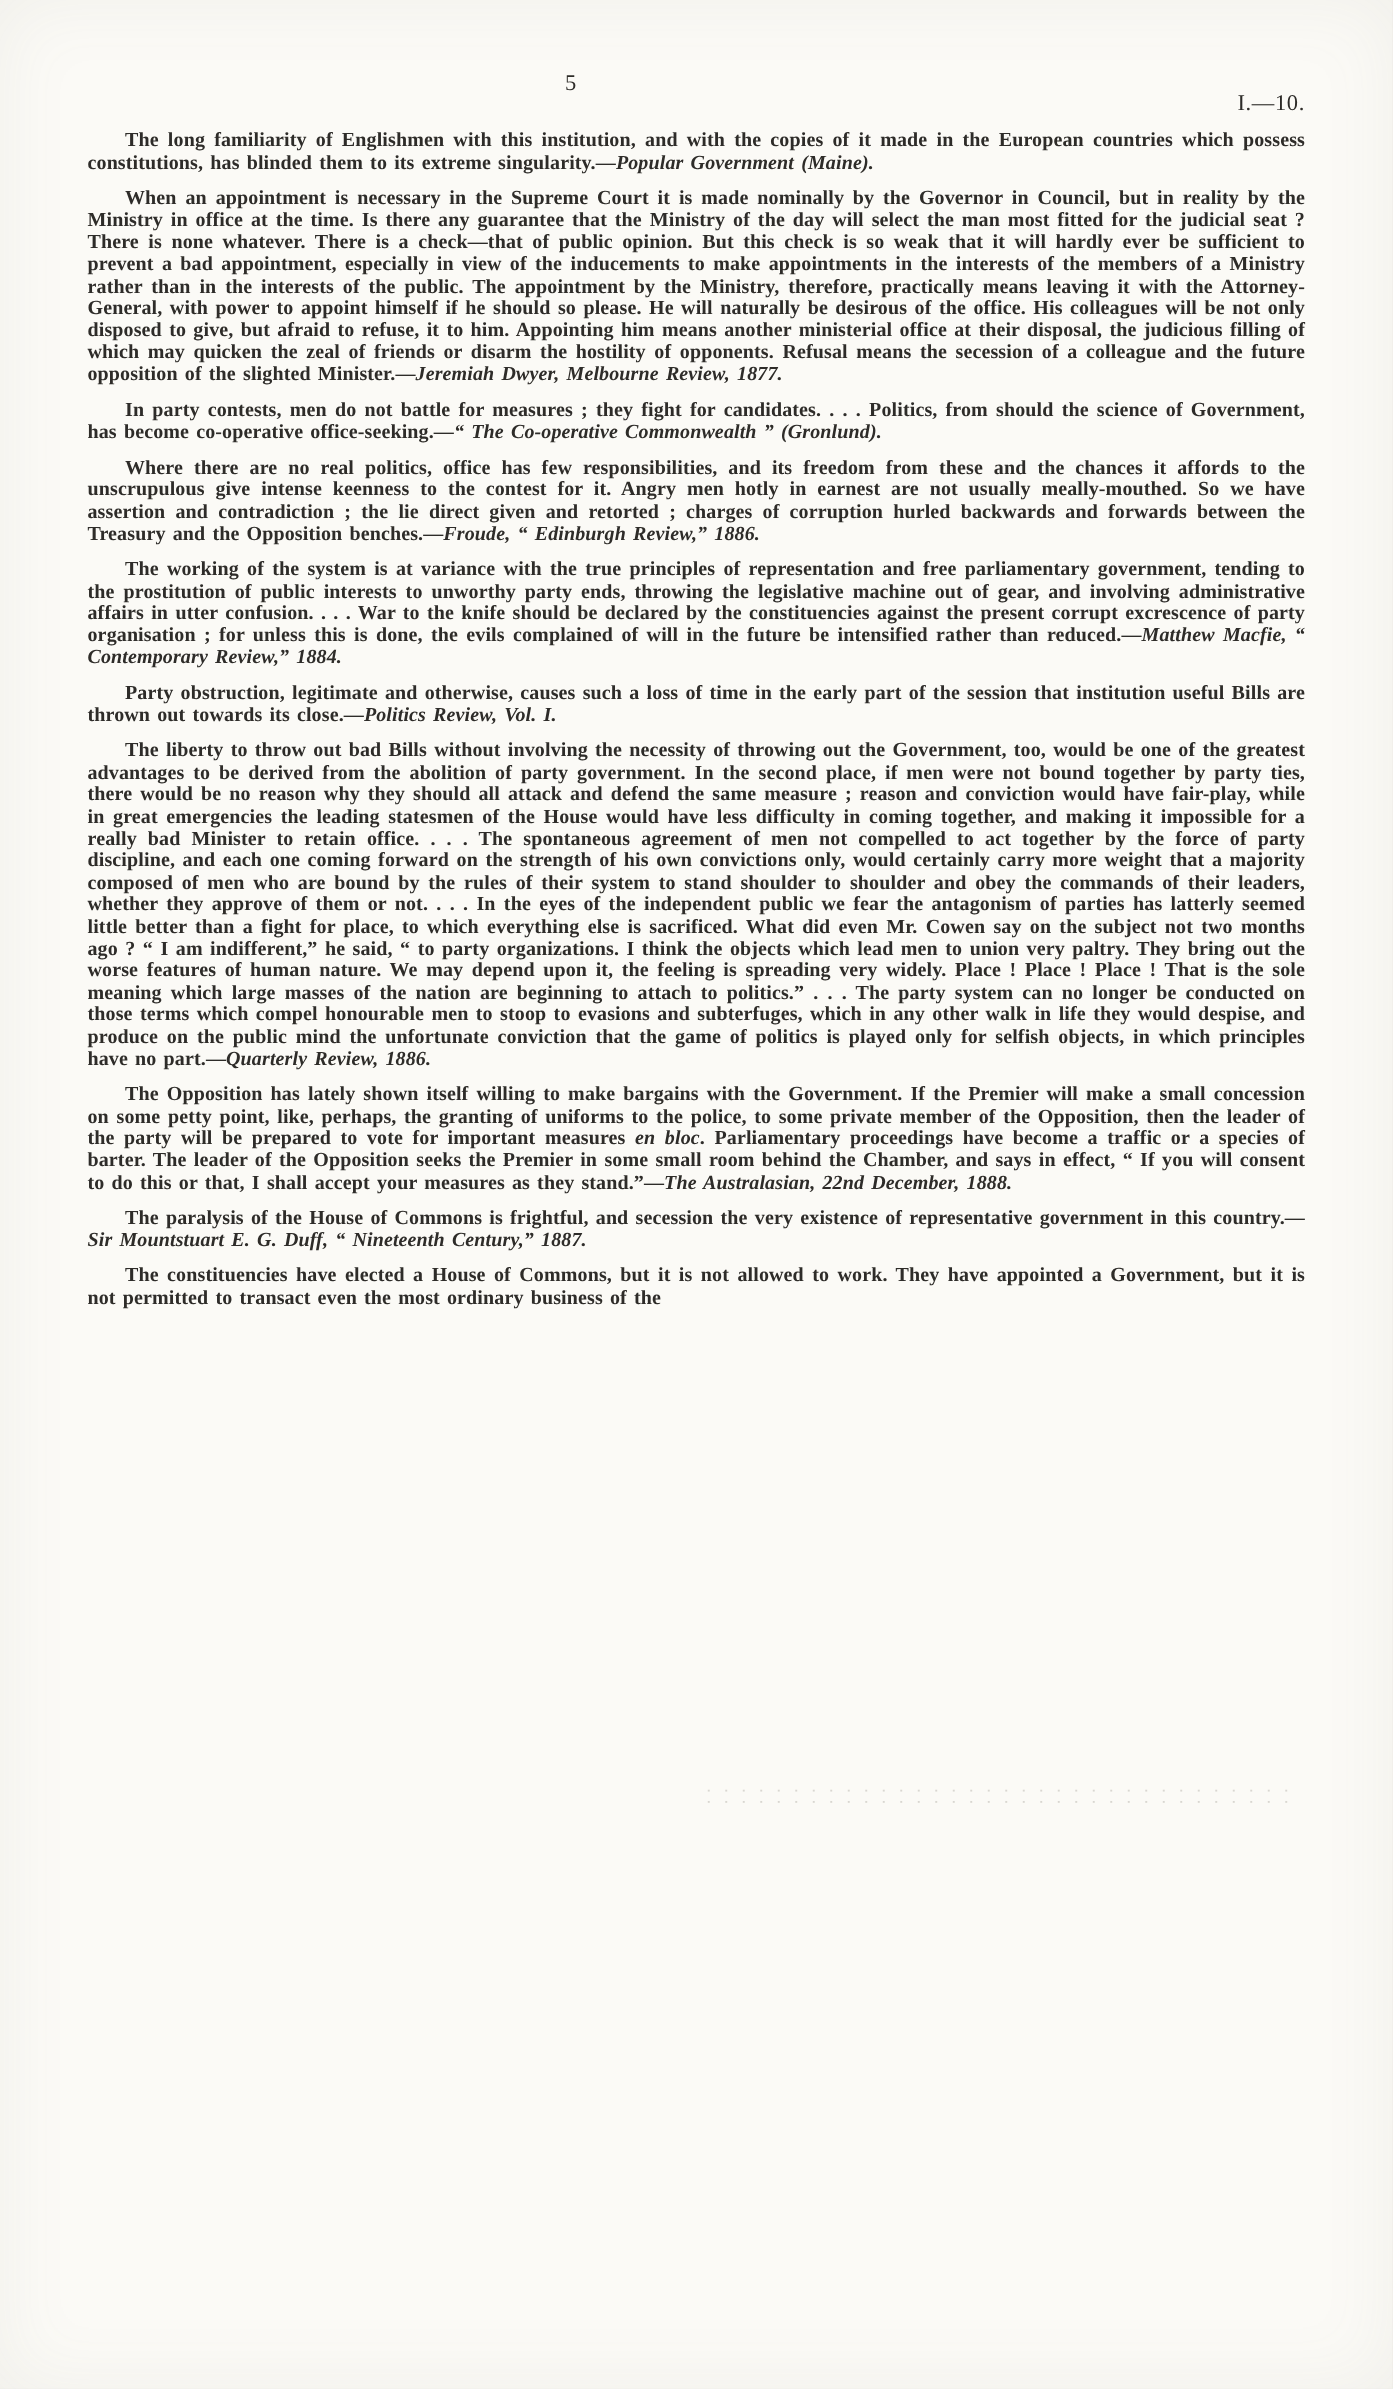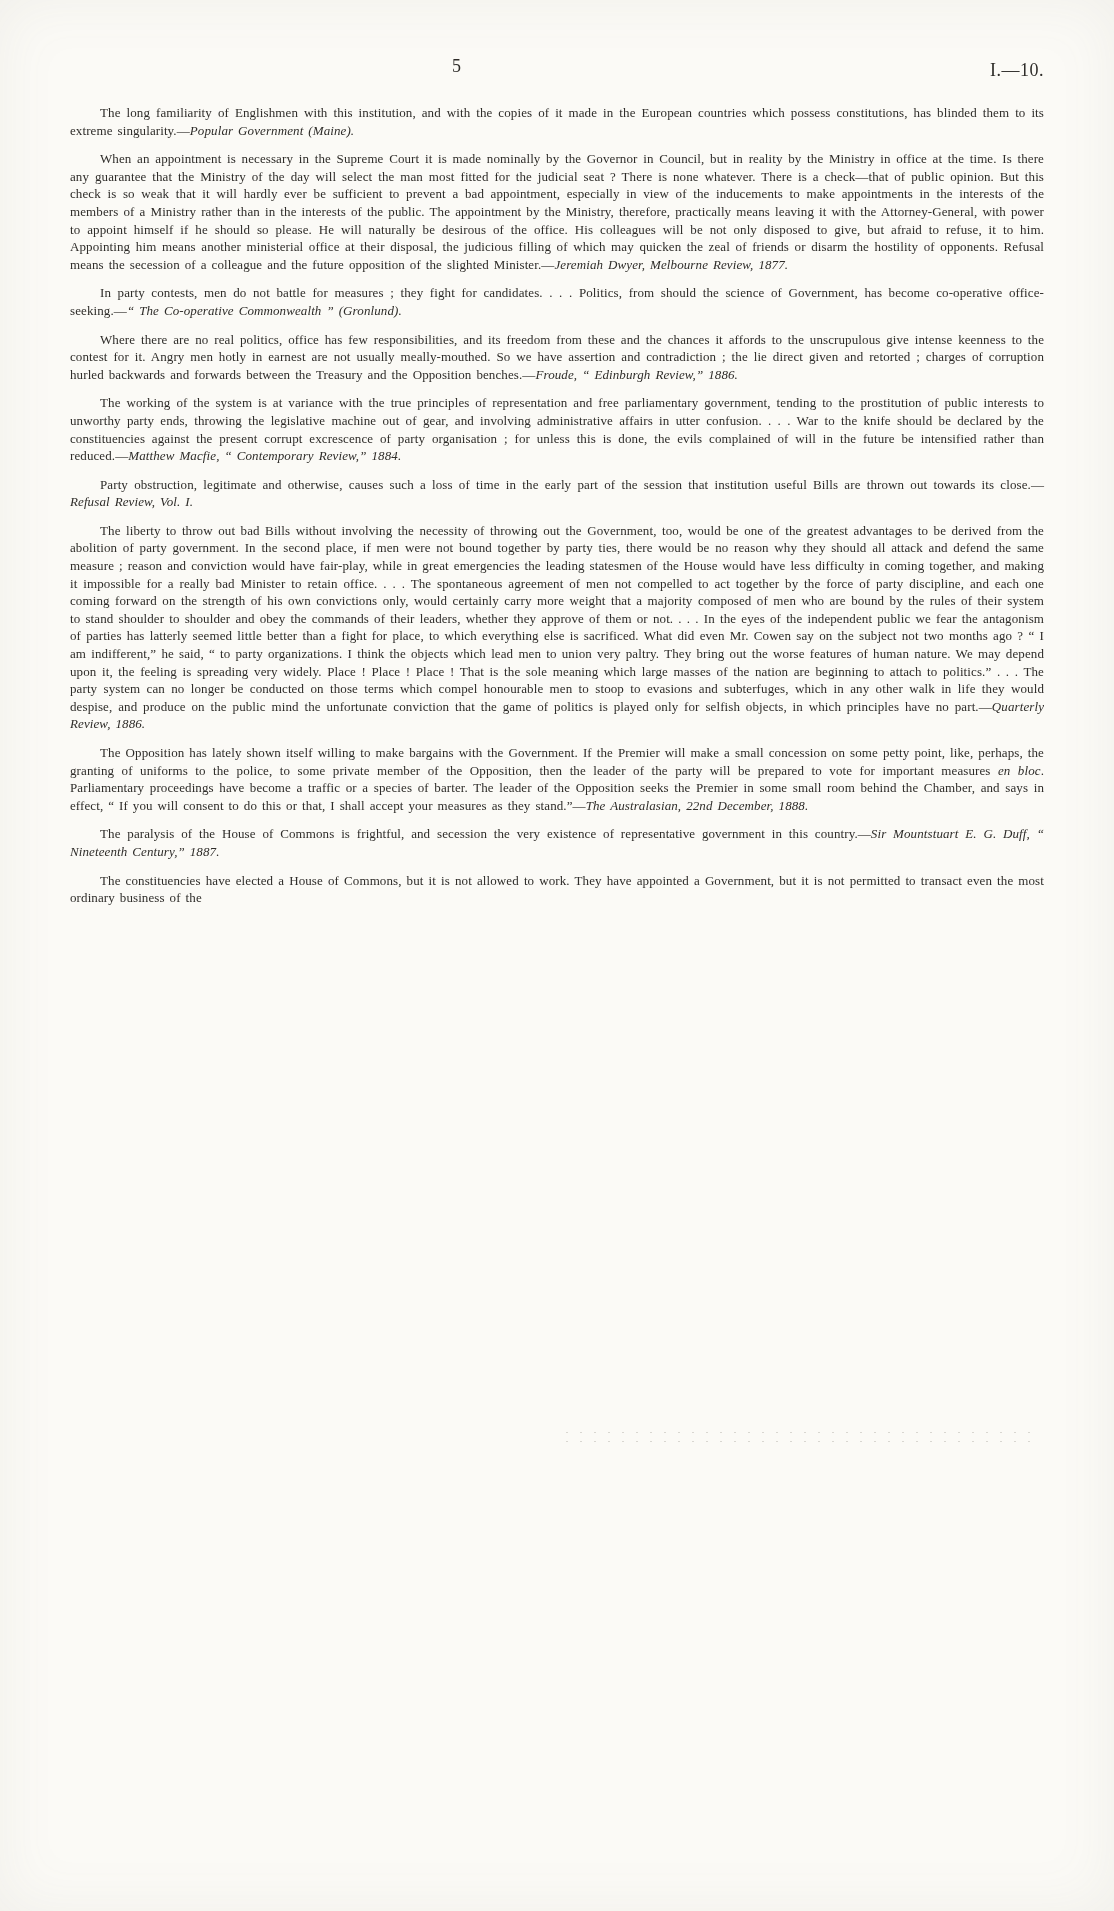--- a/index.html
+++ b/index.html
@@ -26,32 +26,33 @@
     font-size: 18px;
   }
   .page-number {
     position: absolute;
     left: 382px;
     top: 0;
   }
   .doc-ref {
     position: absolute;
     right: 0;
-    top: 4px;
+    top: 16px;
     letter-spacing: 0.5px;
   }
   .page-body { }
   .para {
     margin: 0 0 11px 0;
-    font-size: 13px;
+    font-size: 16px;
     line-height: 17.6px;
     text-align: justify;
     text-indent: 30px;
     word-spacing: 1.6px;
     letter-spacing: 0.1px;
+    font-weight: bold;
   }
   .para .cite { font-style: italic; }
   .scan-noise {
     position: absolute;
     left: 560px;
     top: 1428px;
     width: 480px;
     height: 20px;
     opacity: 0.35;
     background-image: radial-gradient(circle, #9a968c 0.7px, transparent 0.8px);
@@ -65,20 +66,20 @@
   <header class="page-header">
     <span class="page-number">5</span>
     <span class="doc-ref">I.—10.</span>
   </header>
   <main class="page-body">
       <p class="para"><span>The long familiarity of Englishmen with this institution, and with the copies of it made in the European countries which possess constitutions, has blinded them to its extreme singularity.—</span><span class="cite">Popular Government (Maine).</span></p>
       <p class="para"><span>When an appointment is necessary in the Supreme Court it is made nominally by the Governor in Council, but in reality by the Ministry in office at the time.  Is there any guarantee that the Ministry of the day will select the man most fitted for the judicial seat ?  There is none whatever.  There is a check—that of public opinion.  But this check is so weak that it will hardly ever be sufficient to prevent a bad appointment, especially in view of the inducements to make appointments in the interests of the members of a Ministry rather than in the interests of the public.  The appointment by the Ministry, therefore, practically means leaving it with the Attorney-General, with power to appoint himself if he should so please.  He will naturally be desirous of the office.  His colleagues will be not only disposed to give, but afraid to refuse, it to him.  Appointing him means another ministerial office at their disposal, the judicious filling of which may quicken the zeal of friends or disarm the hostility of opponents.  Refusal means the secession of a colleague and the future opposition of the slighted Minister.—</span><span class="cite">Jeremiah Dwyer, Melbourne Review, 1877.</span></p>
       <p class="para"><span>In party contests, men do not battle for measures ;  they fight for candidates.    .    .    . Politics, from should the science of Government, has become co-operative office-seeking.—</span><span class="cite">“ The Co-operative Commonwealth ” (Gronlund).</span></p>
       <p class="para"><span>Where there are no real politics, office has few responsibilities, and its freedom from these and the chances it affords to the unscrupulous give intense keenness to the contest for it.  Angry men hotly in earnest are not usually meally-mouthed.  So we have assertion and contradiction ;  the lie direct given and retorted ;  charges of corruption hurled backwards and forwards between the Treasury and the Opposition benches.—</span><span class="cite">Froude, “ Edinburgh Review,” 1886.</span></p>
       <p class="para"><span>The working of the system is at variance with the true principles of representation and free parliamentary government, tending to the prostitution of public interests to unworthy party ends, throwing the legislative machine out of gear, and involving administrative affairs in utter confusion. .    .    .    War to the knife should be declared by the constituencies against the present corrupt excrescence of party organisation ; for unless this is done, the evils complained of will in the future be intensified rather than reduced.—</span><span class="cite">Matthew Macfie, “ Contemporary Review,” 1884.</span></p>
-      <p class="para"><span>Party obstruction, legitimate and otherwise, causes such a loss of time in the early part of the session that institution useful Bills are thrown out towards its close.—</span><span class="cite">Refusal Review, Vol. I.</span></p>
+      <p class="para"><span>Party obstruction, legitimate and otherwise, causes such a loss of time in the early part of the session that institution useful Bills are thrown out towards its close.—</span><span class="cite">Politics Review, Vol. I.</span></p>
       <p class="para"><span>The liberty to throw out bad Bills without involving the necessity of throwing out the Government, too, would be one of the greatest advantages to be derived from the abolition of party government.  In the second place, if men were not bound together by party ties, there would be no reason why they should all attack and defend the same measure ;  reason and conviction would have fair-play, while in great emergencies the leading statesmen of the House would have less difficulty in coming together, and making it impossible for a really bad Minister to retain office. .    .    .    The spontaneous agreement of men not compelled to act together by the force of party discipline, and each one coming forward on the strength of his own convictions only, would certainly carry more weight that a majority composed of men who are bound by the rules of their system to stand shoulder to shoulder and obey the commands of their leaders, whether they approve of them or not. .    .    .    In the eyes of the independent public we fear the antagonism of parties has latterly seemed little better than a fight for place, to which everything else is sacrificed.  What did even Mr. Cowen say on the subject not two months ago ?  “ I am indifferent,” he said, “ to party organizations.  I think the objects which lead men to union very paltry.  They bring out the worse features of human nature.  We may depend upon it, the feeling is spreading very widely.  Place ! Place !  Place !  That is the sole meaning which large masses of the nation are beginning to attach to politics.”  .    .    .    The party system can no longer be conducted on those terms which compel honourable men to stoop to evasions and subterfuges, which in any other walk in life they would despise, and produce on the public mind the unfortunate conviction that the game of politics is played only for selfish objects, in which principles have no part.—</span><span class="cite">Quarterly Review, 1886.</span></p>
       <p class="para"><span>The Opposition has lately shown itself willing to make bargains with the Government.  If the Premier will make a small concession on some petty point, like, perhaps, the granting of uniforms to the police, to some private member of the Opposition, then the leader of the party will be prepared to vote for important measures </span><span class="cite">en bloc</span><span>.  Parliamentary proceedings have become a traffic or a species of barter.  The leader of the Opposition seeks the Premier in some small room behind the Chamber, and says in effect, “ If you will consent to do this or that, I shall accept your measures as they stand.”—</span><span class="cite">The Australasian, 22nd December, 1888.</span></p>
       <p class="para"><span>The paralysis of the House of Commons is frightful, and secession the very existence of representative government in this country.—</span><span class="cite">Sir Mountstuart E. G. Duff, “ Nineteenth Century,” 1887.</span></p>
       <p class="para"><span>The constituencies have elected a House of Commons, but it is not allowed to work.  They have appointed a Government, but it is not permitted to transact even the most ordinary business of the</span></p>
     </main>
   <div class="scan-noise"></div>
 </div>
 
 </body></html>

